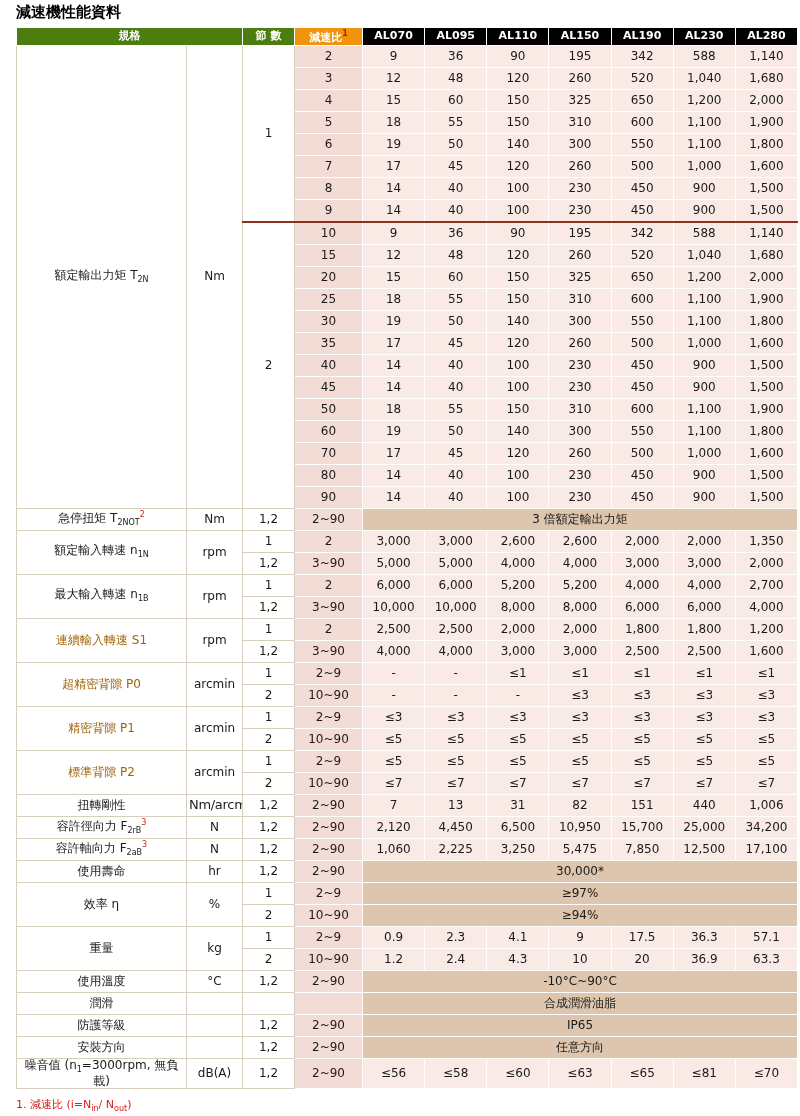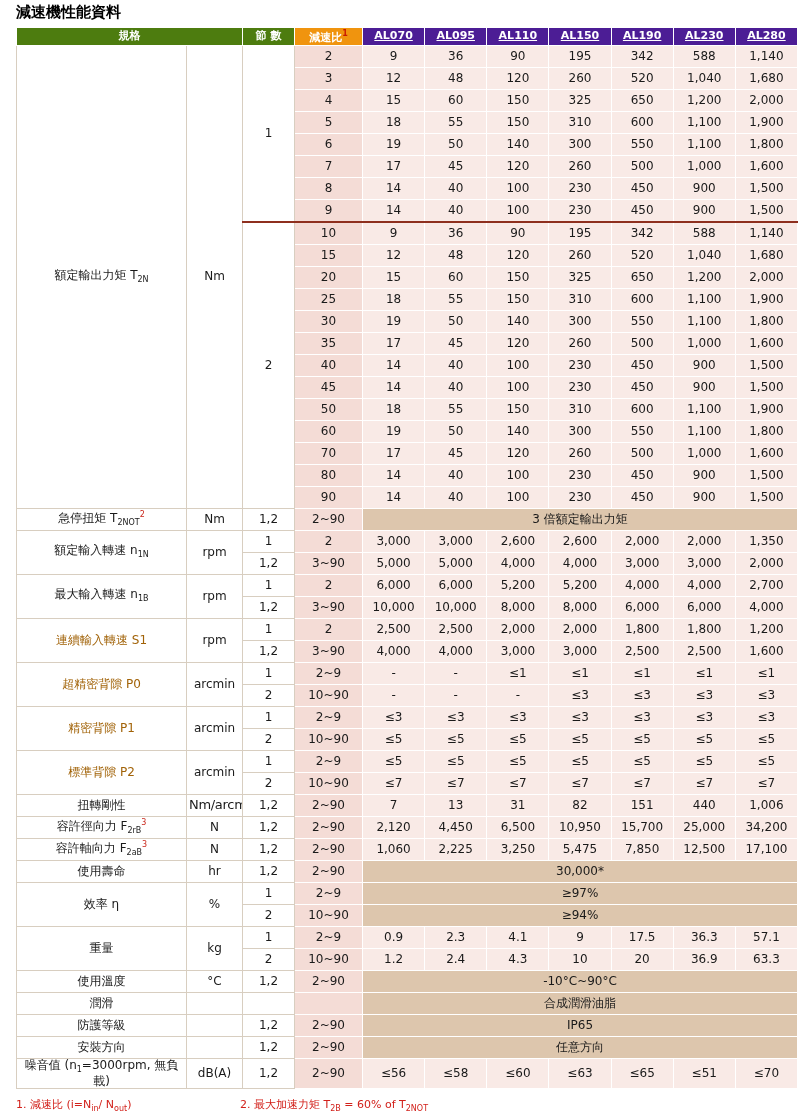--- a/index.html
+++ b/index.html
@@ -14,21 +14,21 @@
   table.spec-table {
     border-collapse:collapse; table-layout:fixed; width:782px;
     font-size:12px; line-height:1.1; color:#1a1a1a;
   }
   .spec-table th {
     height:15px; padding:1px 0; font-size:11px; font-weight:bold;
     border:1px solid #ffffff; text-align:center;
   }
   .h-green  { background:#4d7c0f; color:#ffffff; }
   .h-orange { background:#f0940e; color:#ffffff; }
-  .h-dark   { background:#4c1d95; color:#ffffff; font-size:12px;text-decoration:underline; }
+  .h-dark   { background:#000000; color:#ffffff; font-size:12px; }
 
   .spec-table td { height:21px; padding:0 2px; text-align:center; overflow:hidden; }
   .label-cell { text-align:left; padding:0 2px 0 3px; background:#ffffff; border:1px solid #d8cec0; }
   .label-cell.red { color:#a16207; }
   .unit-cell, .stage-cell { background:#ffffff; border:1px solid #d8cec0; }
   .unit-cell.unit-small { font-size:13px; letter-spacing:-0.3px; }
   .ratio-cell { background:#f4dcd6; border:1px solid #ffffff; }
   .data-cell  { background:#f9eae6; border:1px solid #ffffff; }
   .span-cell  { background:#ddc6ad; border:1px solid #ffffff; }
   tr.group-divider td { border-top:2px solid #8e2f1e; }
@@ -555,24 +555,23 @@
         <tr>
           <td class="label-cell" rowspan="1">噪音值 (n<sub>1</sub>=3000rpm, 無負載)</td>
           <td class="unit-cell" rowspan="1">dB(A)</td>
           <td class="stage-cell">1,2</td>
           <td class="ratio-cell">2~90</td>
           <td class="data-cell">≤56</td>
           <td class="data-cell">≤58</td>
           <td class="data-cell">≤60</td>
           <td class="data-cell">≤63</td>
           <td class="data-cell">≤65</td>
-          <td class="data-cell">≤51</td>
+          <td class="data-cell">≤81</td>
           <td class="data-cell">≤70</td>
         </tr>
       </tbody>
   </table>
 
   <div class="notes">
     <span class="note-1">1. 減速比 (i=N<sub>in</sub>/ N<sub>out</sub>)</span>
-    <span class="note-2">2. 最大加速力矩 T<sub>2B</sub> = 60% of T<sub>2NOT</sub></span>
   </div>
 
 </div>
 
 </body></html>

